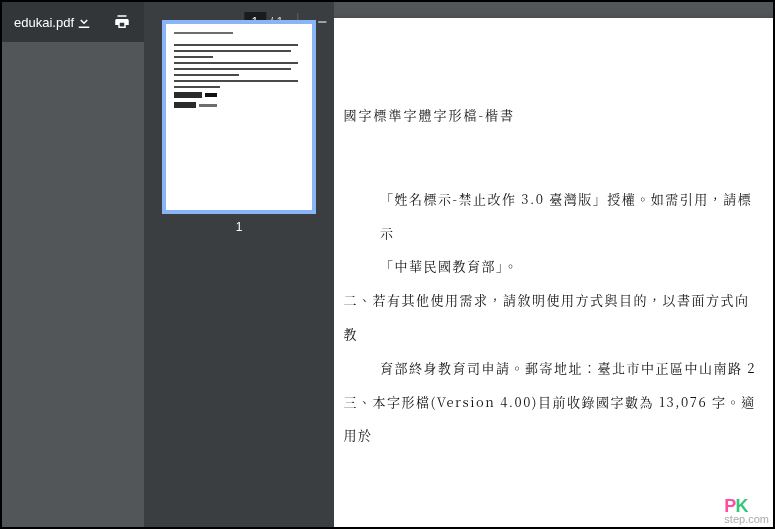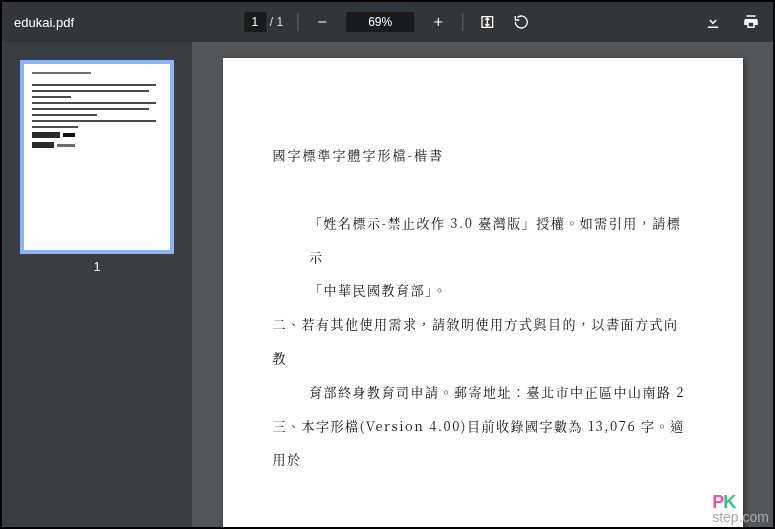--- a/index.html
+++ b/index.html
@@ -9,21 +9,21 @@
     background: #000;
     font-family: Arial, sans-serif;
     overflow: hidden;
     position: relative;
   }
   .viewer {
     position: absolute;
     top: 2px; left: 2px; right: 2px; bottom: 2px;
     background: #525659;
     display: flex;
-    flex-direction: column;
+    flex-direction: row;
     overflow: hidden;
   }
   
   .toolbar {
     height: 40px;
     background: #323639;
     color: #fff;
     display: flex;
     align-items: center;
     padding: 0 12px;
@@ -158,41 +158,41 @@
     padding: 80px 50px 40px 50px;
     font-family: "Noto Serif CJK TC", "Microsoft JhengHei", serif;
     color: #111;
     font-size: 13px;
     line-height: 2.6;
     letter-spacing: 1.5px;
   }
   .page-title {
     text-align: left;
     letter-spacing: 2px;
-    margin-bottom: 34px;
+    margin-bottom: 50px;
   }
   .para {
     text-indent: 0;
   }
   .cont {
     padding-left: 2.8em;
   }
   .watermark {
     position: absolute;
     right: 6px;
     bottom: 4px;
     font-size: 18px;
     font-weight: 800;
     font-family: Arial, sans-serif;
     letter-spacing: -1px;
   }
   .wm-p { color: #ff4da6; }
   .wm-k { color: #33c77a; }
   .wm-s {
-    font-size: 14px;
+    font-size: 11px;
     color: #aaa;
     font-weight: 400;
     letter-spacing: 0;
     display: block;
     text-align: right;
     margin-top: -4px;
   }
   svg { display: block; }
 </style>
 </head>

